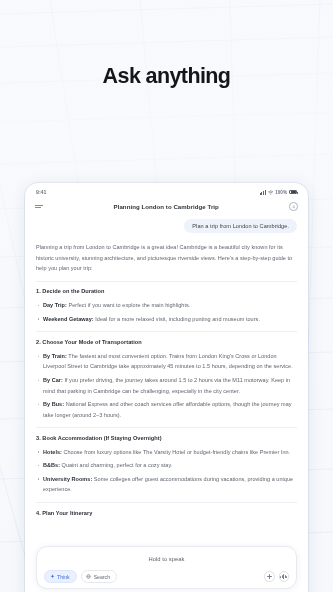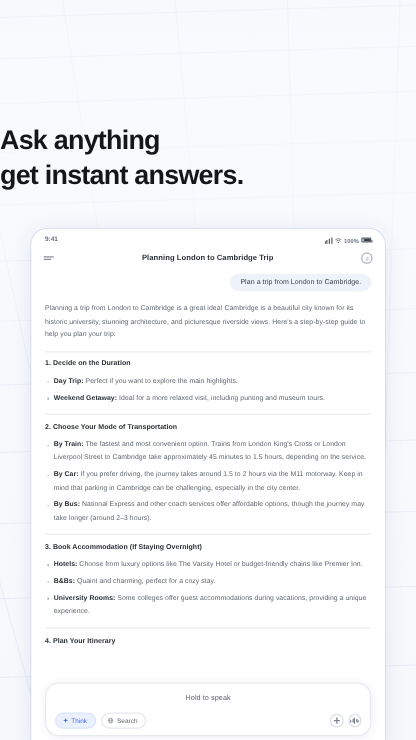--- a/index.html
+++ b/index.html
@@ -18,22 +18,23 @@
     background:linear-gradient(180deg,
       rgba(248,250,253,.55) 0%,
       rgba(248,250,253,.80) 22%,
       rgba(248,250,253,.35) 55%,
       rgba(248,250,253,.10) 100%);
   }
 
   
   .headline {
     position:absolute; top:62px; left:0; right:0; z-index:3;
+    text-align:center;
     font-size:21.5px; font-weight:700; letter-spacing:-.6px;
-    line-height:1.32; color:#14161a;margin-top:36px;
+    line-height:1.32; color:#14161a;
   }
   .headline span { display:block; }
 
   
   .phone {
     position:absolute; left:25px; right:25px; top:183px; bottom:-6px; z-index:4;
     background:#ffffff;
     border-radius:13px 13px 0 0;
     box-shadow:0 2px 16px rgba(40,60,110,.10), 0 0 0 .6px rgba(190,200,220,.5);
     overflow:hidden;
@@ -184,21 +185,20 @@
       <line x1="0" y1="419" x2="333" y2="409"></line>
       <line x1="0" y1="479" x2="333" y2="469"></line>
       <line x1="0" y1="542" x2="333" y2="532"></line>
     </g>
   </svg>
 </div>
 <div id="veil"></div>
 
 <div class="headline">
   <span>Ask anything</span>
-  <span>get instant answers.</span>
 </div>
 
 <div class="phone">
 
   <div class="statusbar">
     <div>9:41</div>
     <div class="sb-right">
       <span class="sig">
           <i></i>
           <i></i>

